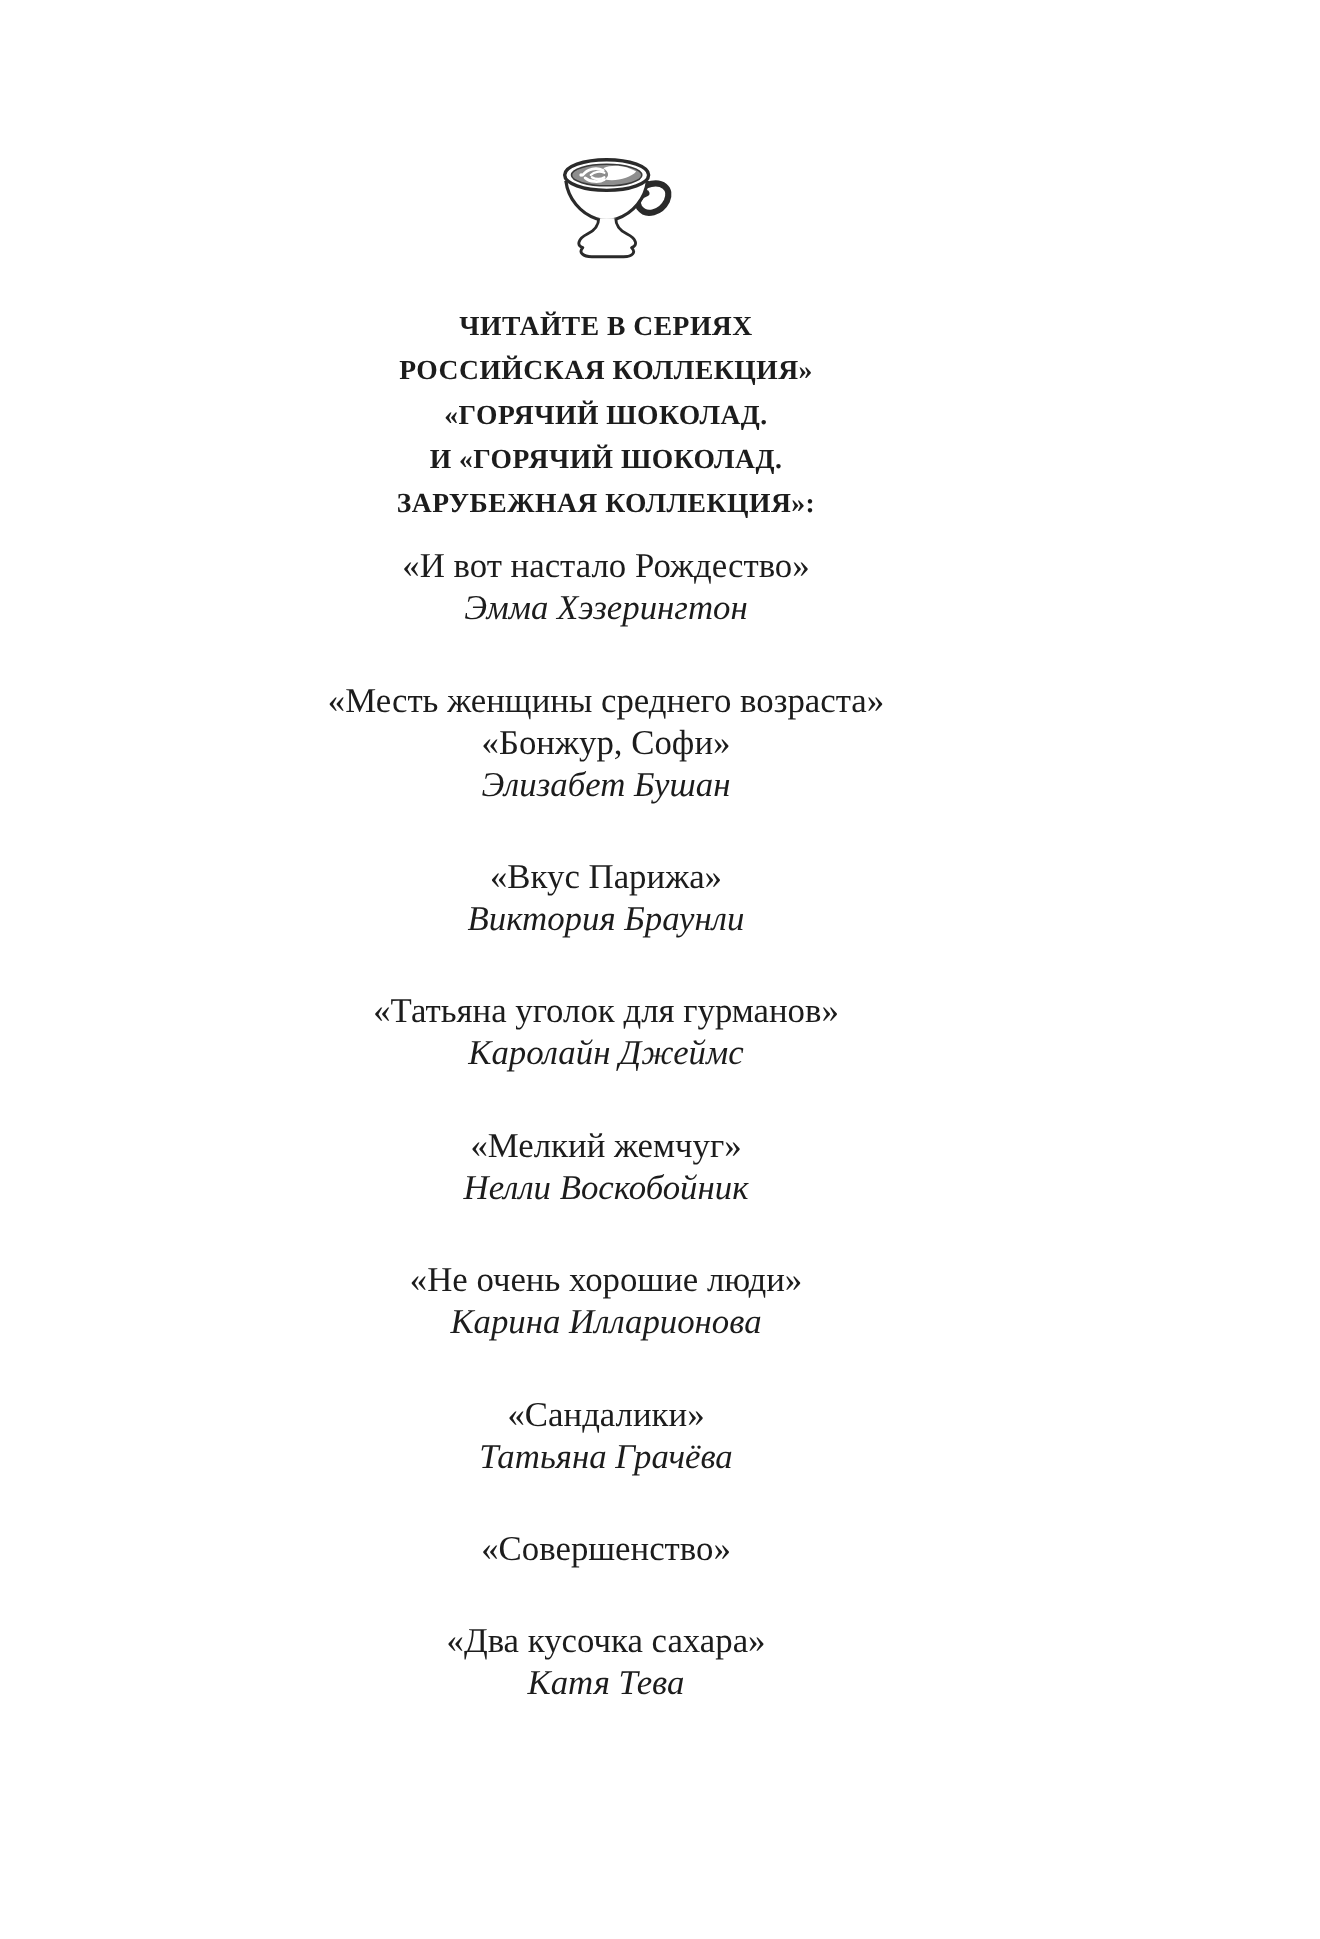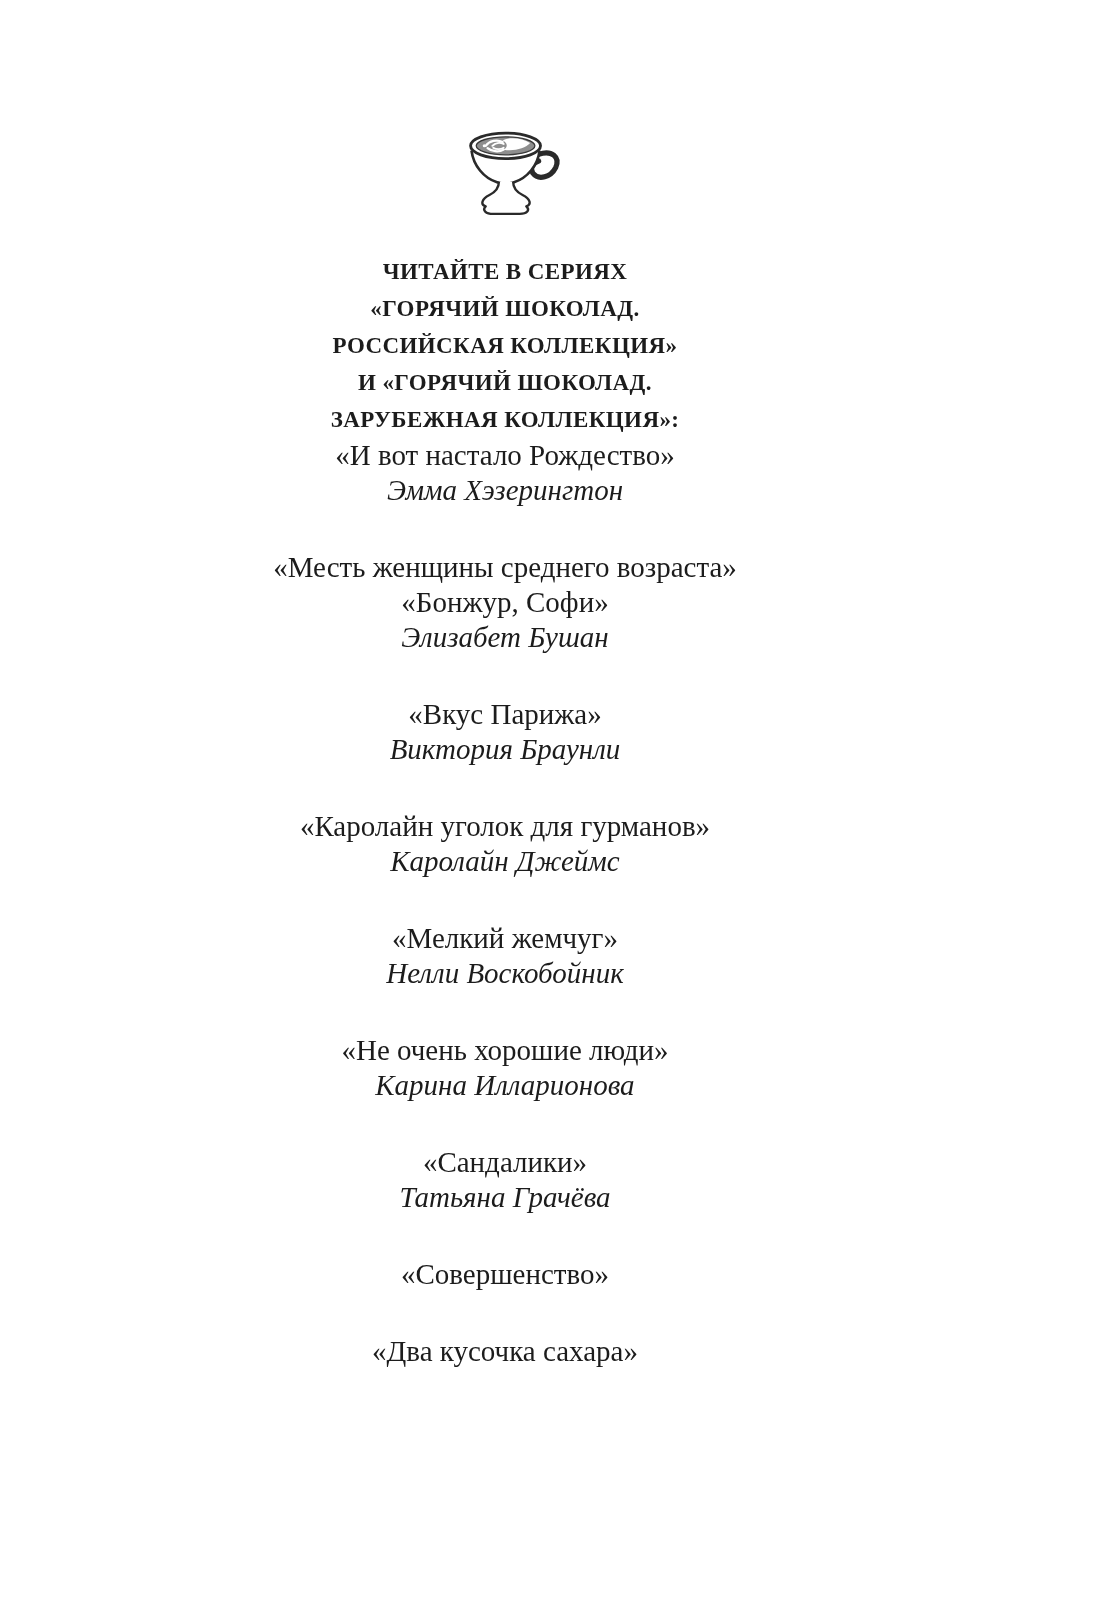--- a/index.html
+++ b/index.html
@@ -30,20 +30,21 @@
     transform: translateX(10px);
   }
   .series-header {
     margin-top: 23px;
     font-size: 23px;
     font-weight: bold;
     line-height: 37px;
     letter-spacing: 0.4px;
   }
   .books {
+    margin-top: 17px;
   }
   .book {
     font-size: 29px;
     line-height: 35px;
   }
   .book + .book {
     margin-top: 42px;
   }
   .book-title { font-weight: normal; }
   .book.bold-title .book-title { font-weight: normal; }
@@ -74,22 +75,22 @@
       <path d="M34,21 C38,15.5 46,14 52,17" fill="none" stroke="#ffffff" stroke-width="2.4" stroke-linecap="round"></path>
       <path d="M36,23.5 C40,27 48,28 53,25" fill="none" stroke="#ffffff" stroke-width="2.4" stroke-linecap="round"></path>
       <path d="M41,21 C44,18 49,17 53,19" fill="none" stroke="#ffffff" stroke-width="2" stroke-linecap="round"></path>
       <path d="M42,23 C45,25 50,25 53,23" fill="none" stroke="#ffffff" stroke-width="2" stroke-linecap="round"></path>
       <circle cx="32.5" cy="21" r="1.6" fill="#ffffff"></circle>
     </svg>
   </div>
 
   <div class="series-header">
     <div>ЧИТАЙТЕ В СЕРИЯХ</div>
+    <div>РОССИЙСКАЯ КОЛЛЕКЦИЯ»</div>
     <div>«ГОРЯЧИЙ ШОКОЛАД.</div>
-    <div>РОССИЙСКАЯ КОЛЛЕКЦИЯ»</div>
     <div>И «ГОРЯЧИЙ ШОКОЛАД.</div>
     <div>ЗАРУБЕЖНАЯ КОЛЛЕКЦИЯ»:</div>
   </div>
 
   <div class="books">
 
     <div class="book">
       <div class="book-title">«И вот настало Рождество»</div>
       <div class="book-author">Эмма Хэзерингтон</div>
     </div>
@@ -99,21 +100,21 @@
       <div class="book-title">«Бонжур, Софи»</div>
       <div class="book-author">Элизабет Бушан</div>
     </div>
 
     <div class="book">
       <div class="book-title">«Вкус Парижа»</div>
       <div class="book-author">Виктория Браунли</div>
     </div>
 
     <div class="book">
-      <div class="book-title">«Каролайн уголок для гурманов»</div>
+      <div class="book-title">«Татьяна уголок для гурманов»</div>
       <div class="book-author">Каролайн Джеймс</div>
     </div>
 
     <div class="book">
       <div class="book-title">«Мелкий жемчуг»</div>
       <div class="book-author">Нелли Воскобойник</div>
     </div>
 
     <div class="book">
       <div class="book-title">«Не очень хорошие люди»</div>
@@ -124,16 +125,17 @@
       <div class="book-title">«Сандалики»</div>
       <div class="book-author">Татьяна Грачёва</div>
     </div>
 
     <div class="book">
       <div class="book-title">«Совершенство»</div>
     </div>
 
     <div class="book bold-title">
       <div class="book-title">«Два кусочка сахара»</div>
+      <div class="book-author">Катя Тева</div>
     </div>
 
   </div>
 </div>
 
 </body></html>

